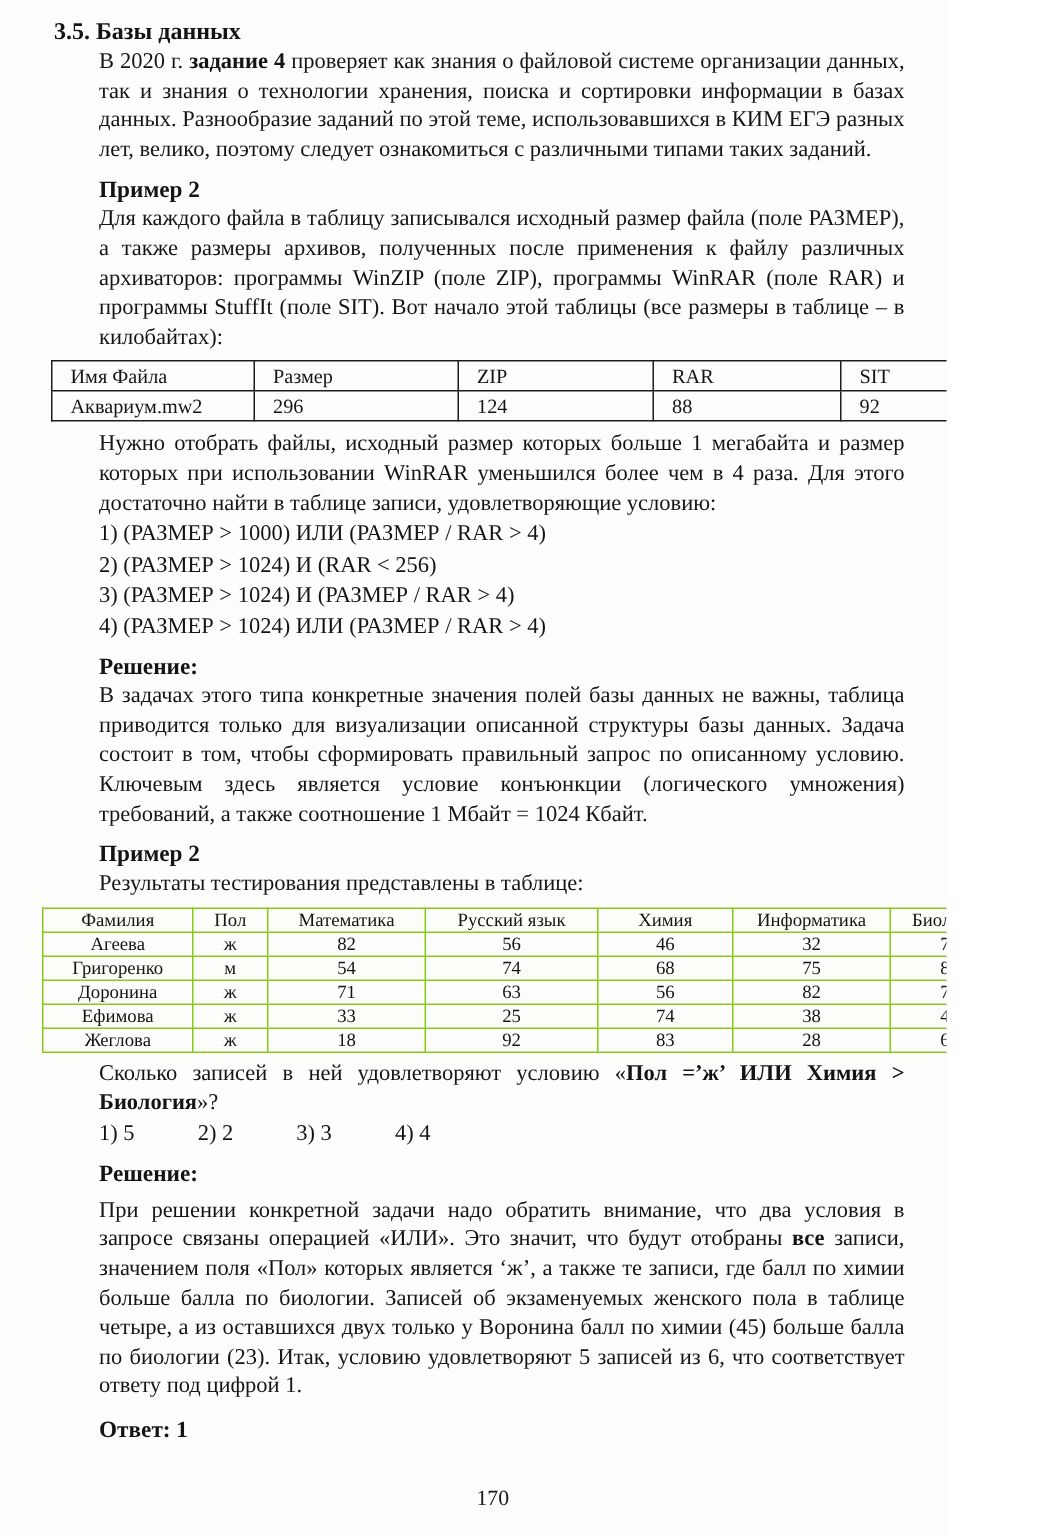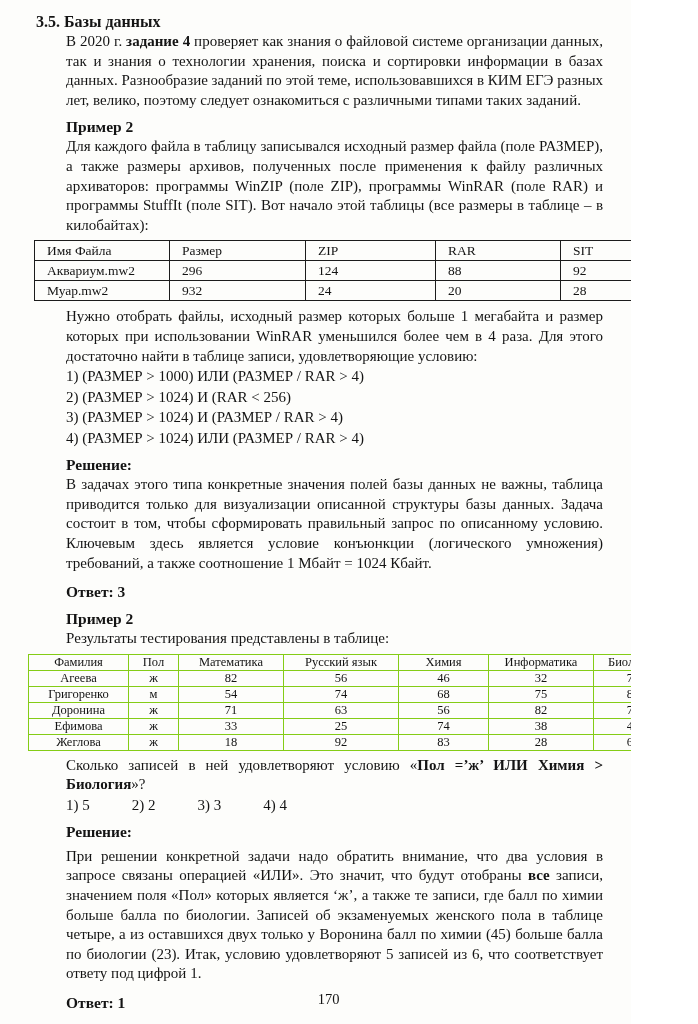--- a/index.html
+++ b/index.html
@@ -104,42 +104,34 @@
         </tr>
     </thead>
     <tbody>
         <tr>
           <td>Аквариум.mw2</td>
           <td>296</td>
           <td>124</td>
           <td>88</td>
           <td>92</td>
         </tr>
-        <tr>
-          <td>Муар.mw2</td>
-          <td>932</td>
-          <td>24</td>
-          <td>20</td>
-          <td>28</td>
-        </tr>
       </tbody>
   </table>
 
   <div class="indent">
     <p class="body">Нужно отобрать файлы, исходный размер которых больше 1 мегабайта и размер которых при использовании WinRAR уменьшился более чем в 4 раза. Для этого достаточно найти в таблице записи, удовлетворяющие условию:</p>
     <div>
       <div class="option-line">1) (РАЗМЕР &gt; 1000) ИЛИ (РАЗМЕР / RAR &gt; 4)</div>
       <div class="option-line">2) (РАЗМЕР &gt; 1024) И (RAR &lt; 256)</div>
       <div class="option-line">3) (РАЗМЕР &gt; 1024) И (РАЗМЕР / RAR &gt; 4)</div>
       <div class="option-line">4) (РАЗМЕР &gt; 1024) ИЛИ (РАЗМЕР / RAR &gt; 4)</div>
     </div>
 
     <div class="subhead">Решение:</div>
     <p class="body">В задачах этого типа конкретные значения полей базы данных не важны, таблица приводится только для визуализации описанной структуры базы данных. Задача состоит в том, чтобы сформировать правильный запрос по описанному условию. Ключевым здесь является условие конъюнкции (логического умножения) требований, а также соотношение 1 Мбайт = 1024 Кбайт.</p>
-    <div class="answer">Ответ: 3</div>
 
     <div class="subhead">Пример 2</div>
     <p class="body">Результаты тестирования представлены в таблице:</p>
   </div>
 
   <table class="grid">
     <colgroup>
       <col style="width:100px">
         <col style="width:50px">
         <col style="width:105px">

